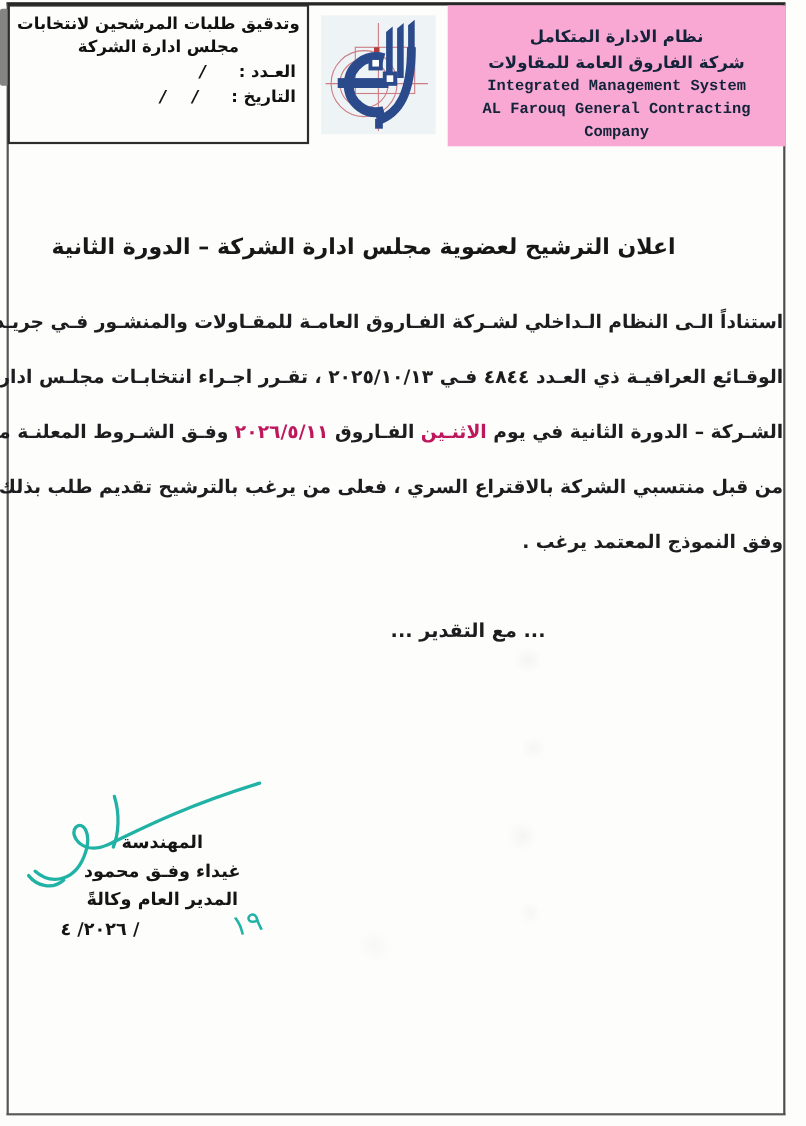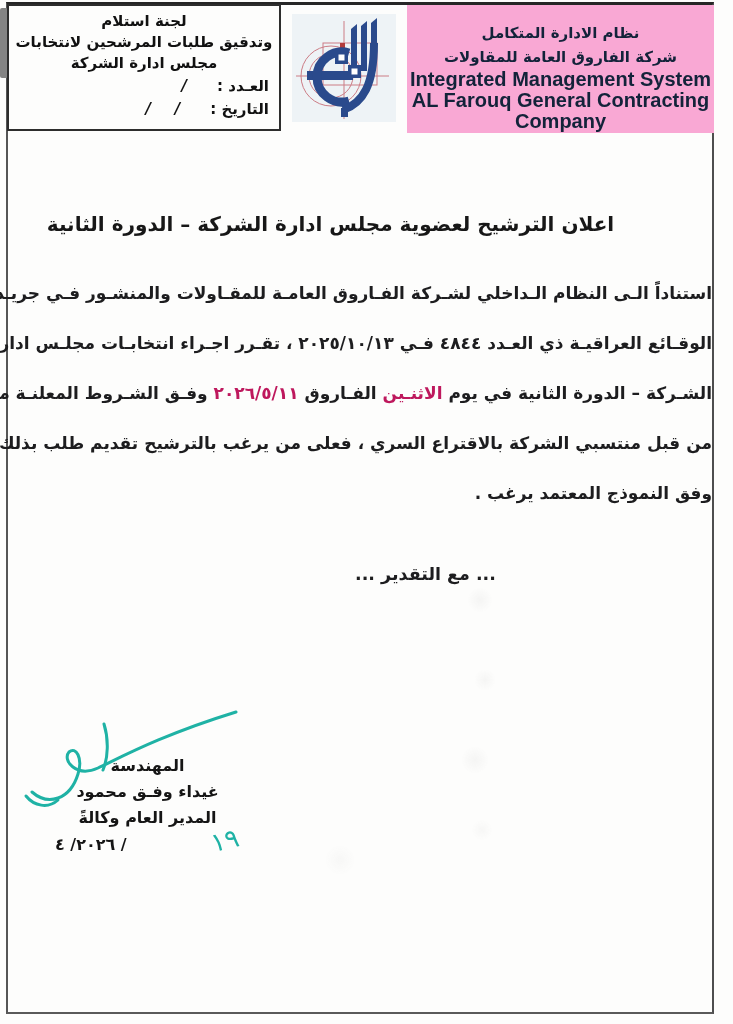--- a/index.html
+++ b/index.html
@@ -32,21 +32,21 @@
   .logo-wrap{
     position:absolute;left:281px;top:4px;width:126px;height:128px;
     display:flex;align-items:center;justify-content:center;
   }
   .org-box{
     position:absolute;left:407px;top:5px;width:307px;height:128px;
     background:#f9a8d4;color:#13233a;text-align:center;
     padding-top:16px;box-sizing:border-box;font-weight:bold;
   }
   .org-ar{font-size:15px;line-height:24px;}
-  .org-en{font-family:Liberation Sans, sans-serif;font-size:20px;line-height:21px;text-align:center;}
+  .org-en{font-family:Liberation Mono, monospace;font-size:14px;line-height:21px;text-align:center;}
   
   .title{
     position:absolute;top:212px;left:6px;right:20px;margin:0;
     direction:rtl;text-align:center;transform:translateX(-29px);
     font-size:20px;font-weight:bold;color:#171717;
   }
   .para{
     position:absolute;top:268px;left:22px;right:21px;
     direction:rtl;font-size:17px;font-weight:bold;color:#1d1d1f;
   }
@@ -85,21 +85,20 @@
   }
 </style>
 </head>
 <body>
 
 <div class="page">
   <div class="page-border"></div>
   <div class="scan-strip"></div>
 
   <div class="committee-box">
-    <div class="c-line">لجنة استلام</div>
     <div class="c-line">وتدقيق طلبات المرشحين لانتخابات</div>
     <div class="c-line">مجلس ادارة الشركة</div>
     <div class="num-row">
       <span class="lbl">العـدد :</span>
       <span class="val">/</span>
     </div>
     <div class="num-row">
       <span class="lbl">التاريخ :</span>
       <span class="val">/&nbsp;&nbsp;&nbsp;/</span>
     </div>

